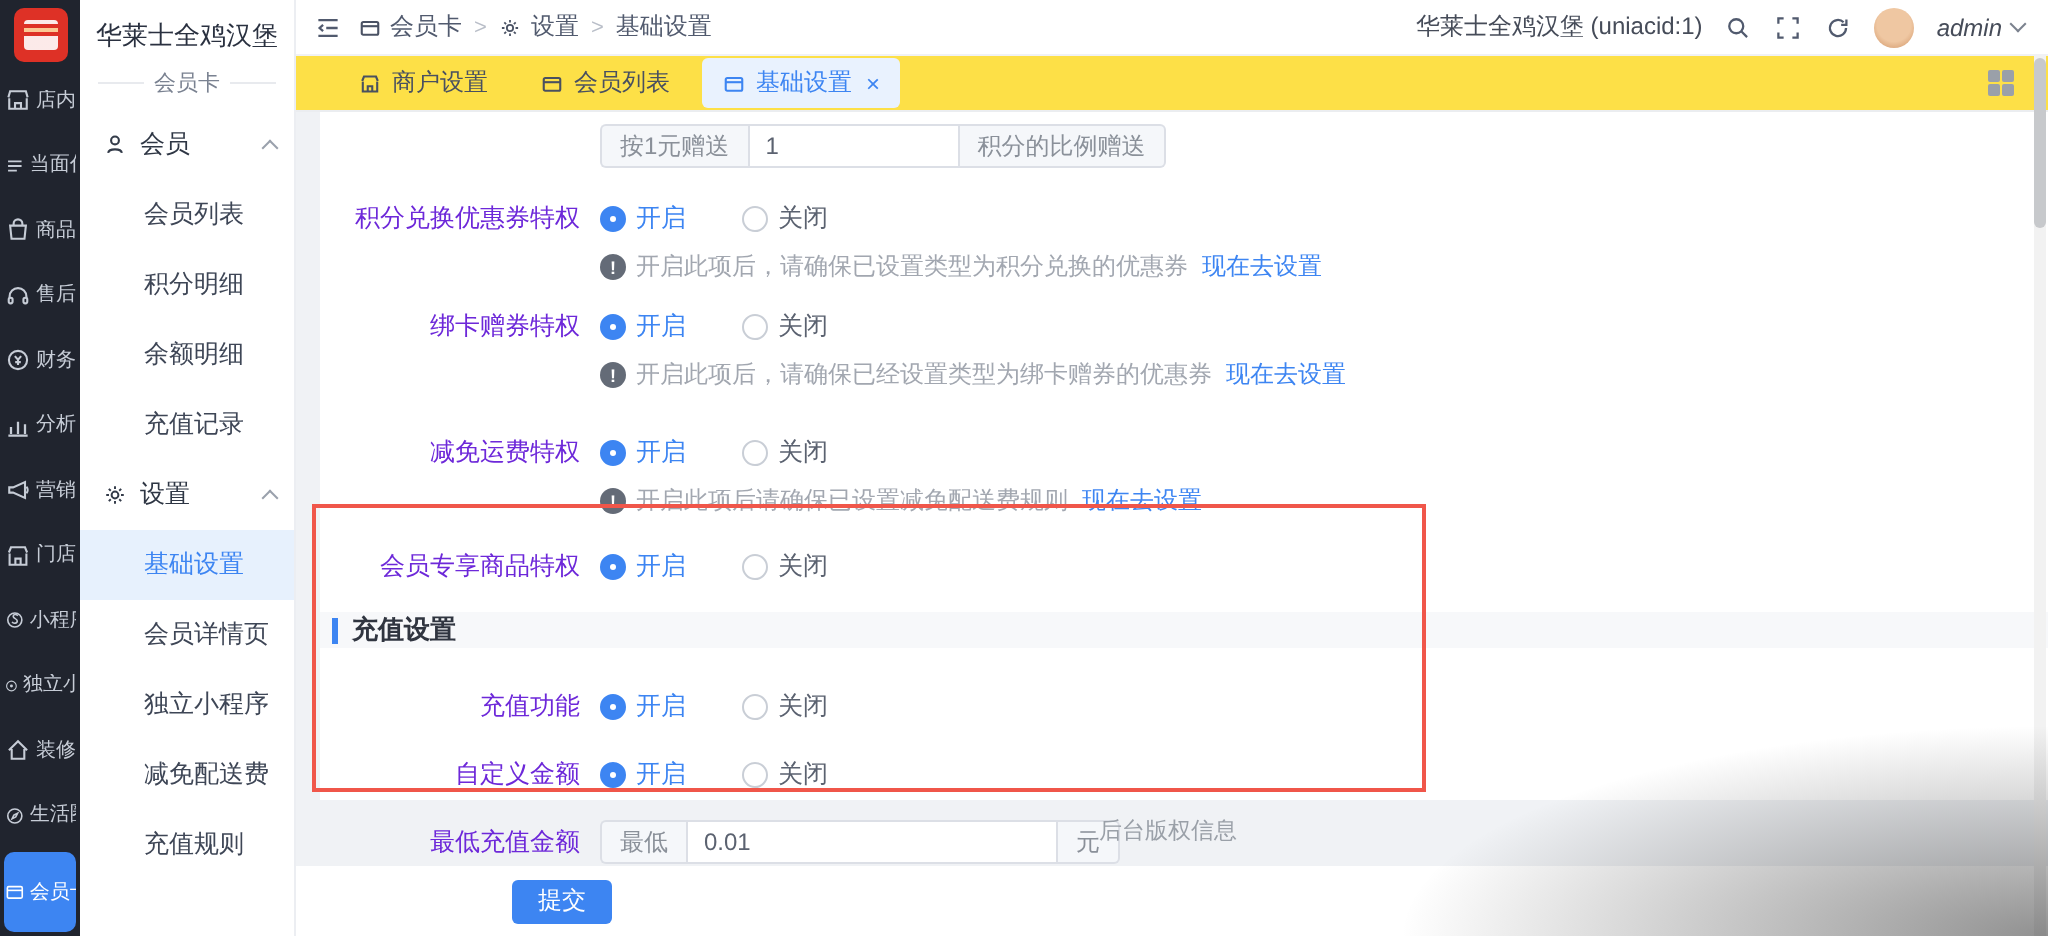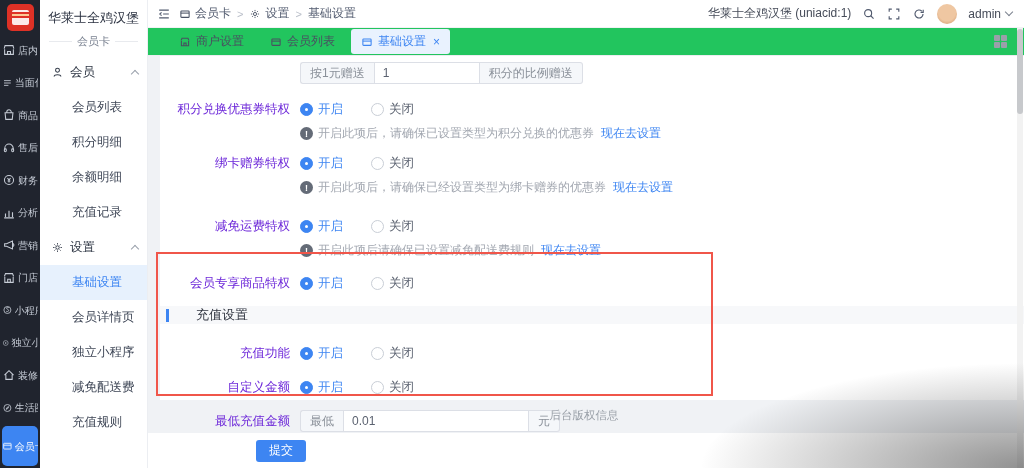--- a/index.html
+++ b/index.html
@@ -31,24 +31,24 @@
 
   
   .main { flex:1; min-width:0; display:flex; flex-direction:column; position:relative; }
   .topbar { height:28px; flex-shrink:0; background:#fff; border-bottom:1px solid #f1f2f4; display:flex; align-items:center; padding:0 12px 0 9px; gap:8px; font-size:12px; color:#515a6e; }
   .crumb { display:flex; align-items:center; gap:4px; }
   .crumb .cic { width:12px; height:12px; color:#4a5264; }
   .crumb-sep { color:#b9bec8; font-size:11px; margin:0 2px; }
   .top-right { margin-left:auto; display:flex; align-items:center; gap:11px; color:#464c59; }
   .hicon { width:14px; height:14px; color:#515a6e; cursor:pointer; }
   .avatar { width:20px; height:20px; border-radius:50%; background:radial-gradient(circle at 50% 42%, #efc7a2 55%, #d49b6e 90%); cursor:pointer; }
-  .user-wrap { display:flex; align-items:center; gap:5px; cursor:pointer; }
-
-  
-  .tabbar { height:28px; flex-shrink:0; background:#22c55e; border-bottom:1px solid #ebedf0; display:flex; align-items:center; padding:0 10px 0 21px; gap:6px; }
+  .user-wrap { display:flex; align-items:center; gap:5px; cursor:pointer;font-style:italic; }
+
+  
+  .tabbar { height:28px; flex-shrink:0; background:#fde047; border-bottom:1px solid #ebedf0; display:flex; align-items:center; padding:0 10px 0 21px; gap:6px; }
   .tab { display:flex; align-items:center; gap:5px; font-size:12px; color:#495060; padding:4px 10px; border-radius:3px; cursor:pointer; white-space:nowrap; }
   .tab .tic { width:12px; height:12px; }
   .tab.active { background:#e9f2fe; color:#3d85f2; }
   .tab .tclose { margin-left:2px; font-size:12px; line-height:1; }
   .grid-btn { margin-left:auto; margin-right:7px; width:13px; height:13px; display:grid; grid-template-columns:6px 6px; grid-template-rows:6px 6px; gap:1px; cursor:pointer; }
   .grid-btn i { background:#9aa0a9; border-radius:1px; }
 
   
   .content { flex:1; position:relative; background:#f0f2f5; overflow:hidden; }
   .card { position:absolute; left:12px; top:0; width:966px; height:344px; background:#fff; }
@@ -63,21 +63,21 @@
   .radio { display:flex; align-items:center; gap:5px; font-size:12.5px; color:#5b6270; cursor:pointer; }
   .rdot { width:13px; height:13px; border-radius:50%; border:1px solid #c9ced6; background:#fff; position:relative; flex-shrink:0; }
   .radio.sel .rdot { border-color:#3d85f2; background:#3d85f2; }
   .radio.sel .rdot::after { content:""; position:absolute; left:4px; top:4px; width:3px; height:3px; border-radius:50%; background:#fff; }
   .radio.sel .rtext { color:#3d85f2; }
   .hint { margin-left:140px; margin-top:7px; display:flex; align-items:center; gap:5px; font-size:12px; color:#a2a7b0; }
   .info-ic { width:13px; height:13px; border-radius:50%; background:#646b77; color:#fff; font-size:9px; font-weight:bold; display:inline-flex; align-items:center; justify-content:center; font-style:normal; flex-shrink:0; }
   .hint a { color:#3d85f2; text-decoration:none; margin-left:2px; cursor:pointer; }
   .sec-header { display:flex; align-items:center; gap:7px; background:#f7f8fa; height:18px; padding-left:6px; margin-top:14px; }
   .sec-bar { width:3px; height:13px; background:#3d85f2; }
-  .sec-title { font-size:13px; color:#303540; font-weight:normal;margin-left:20px; }
+  .sec-title { font-size:13px; color:#303540; font-weight:bold; }
   .annotation { position:absolute; left:-4px; top:196px; width:557px; height:144px; border:2px solid #f0564a; pointer-events:none; z-index:5; }
   .copyright { position:absolute; left:12px; top:352px; width:848px; text-align:center; font-size:11.5px; color:#9aa0a8; }
 
   
   .footbar { height:35px; flex-shrink:0; background:#fff; display:flex; align-items:center; }
   .submit { margin-left:108px; background:#3d85f2; color:#fff; border:none; border-radius:3px; font-size:12px; height:22px; padding:0 13px; cursor:pointer; font-family:inherit; }
 
   
   .scrollbar { position:absolute; right:1px; top:28px; bottom:0; width:6px; background:#f2f2f2; z-index:6; }
   .scroll-thumb { position:absolute; top:1px; width:6px; height:85px; background:#c7c9cc; border-radius:3px; }

